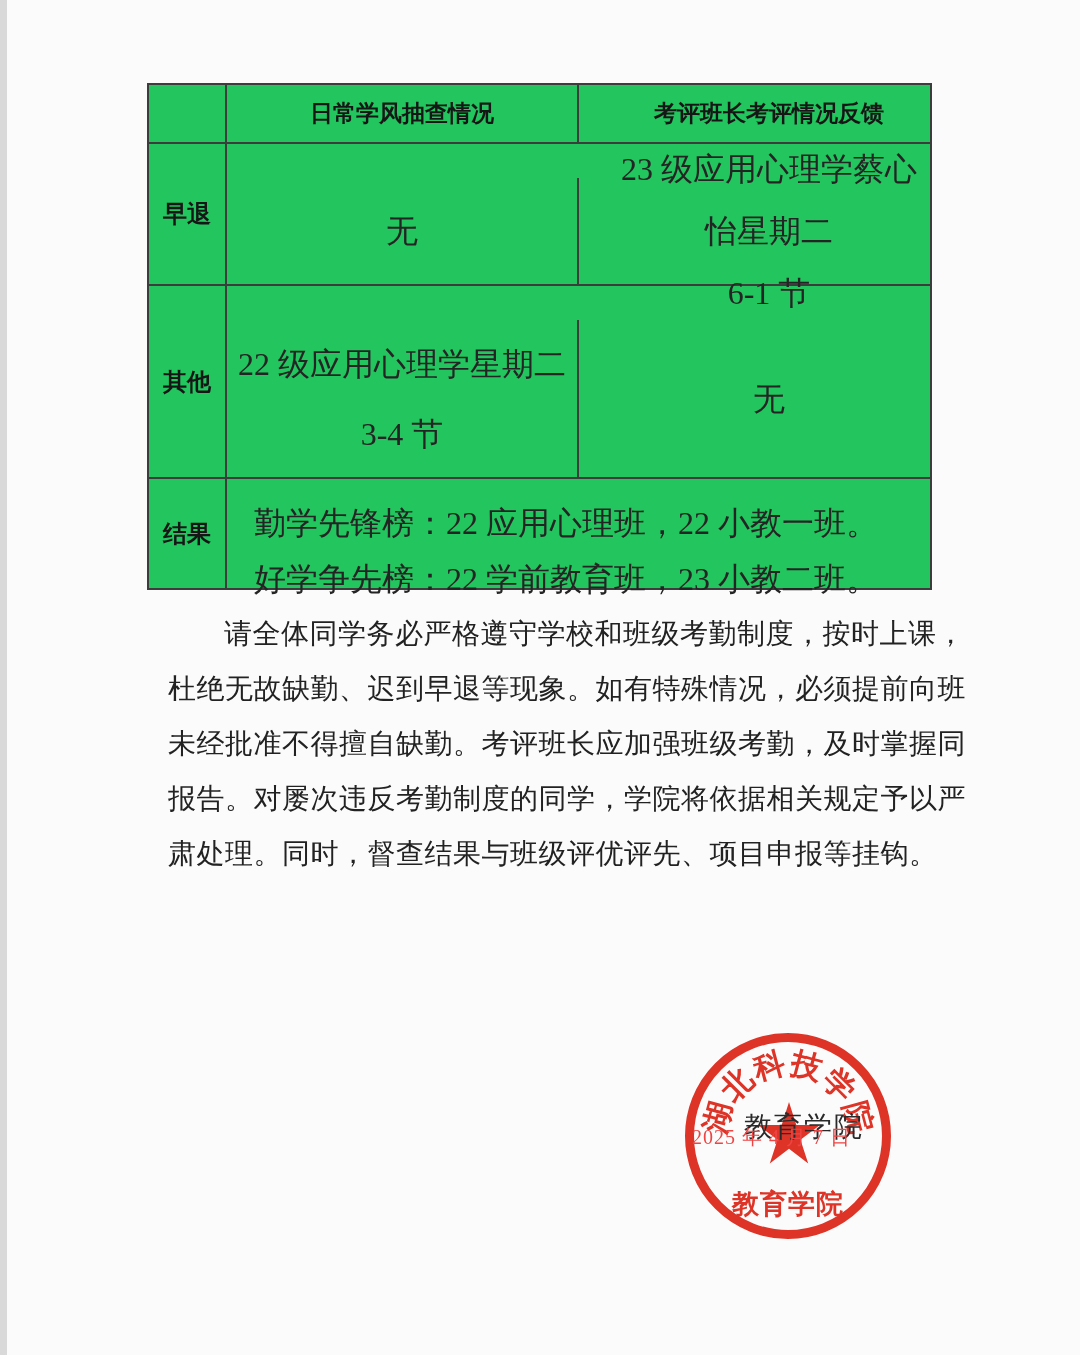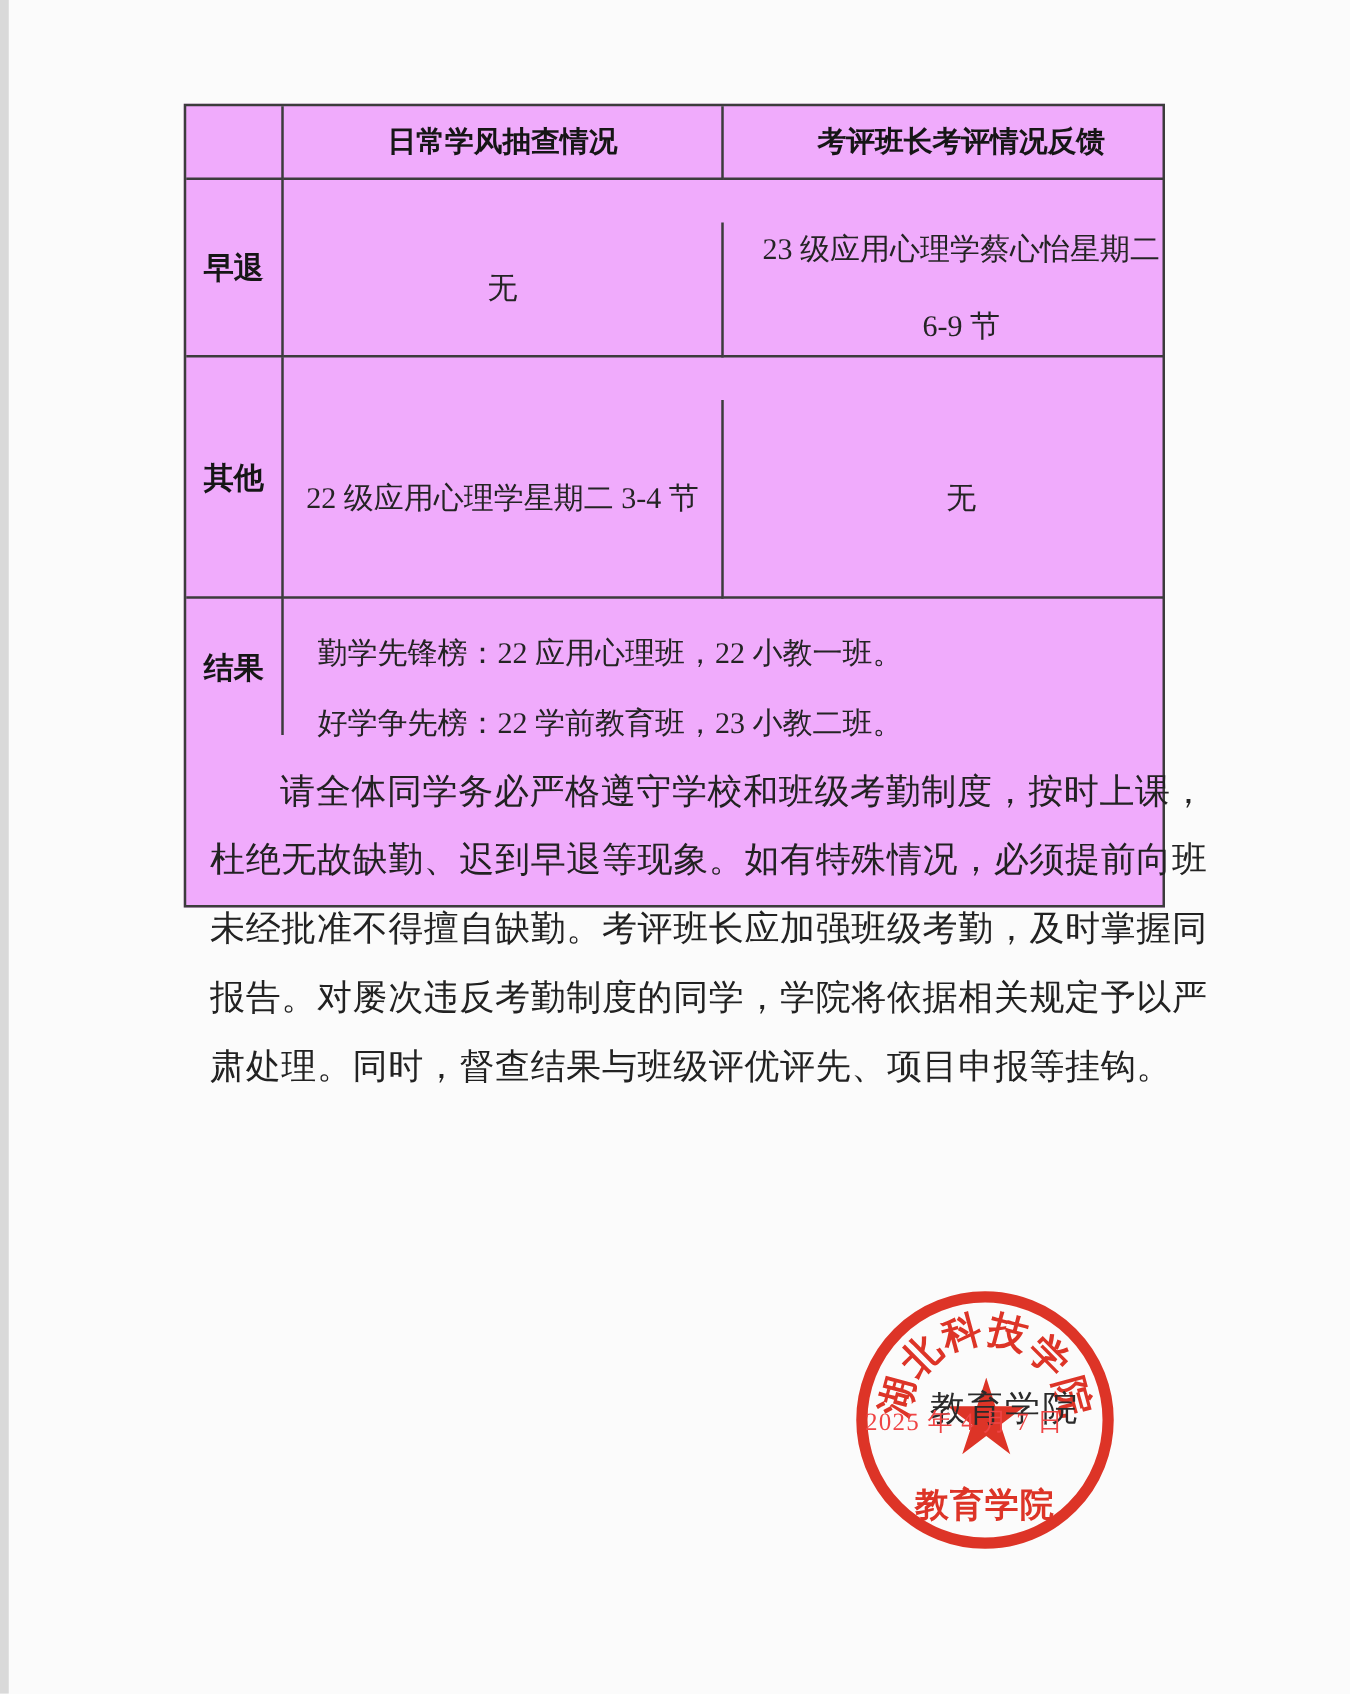--- a/index.html
+++ b/index.html
@@ -12,45 +12,45 @@
     overflow: hidden;
   }
   .edge-strip {
     position: absolute; left: 0; top: 0; width: 7px; height: 1355px;
     background: #d9d9d9;
   }
 
   
   .report-table {
     position: absolute; left: 147px; top: 83px;
-    width: 785px; height: 643px;
+    width: 785px; height: 507px;
     border: 2px solid #3c3c3c;
     display: grid;
     grid-template-columns: 78px 352px 353px;
     grid-template-rows: 59px 142px 193px 109px;
-    background: #f0abfc;
+    background: #22c55e;
   }
   .cell {
     border-right: 2px solid #3c3c3c;
     border-bottom: 2px solid #3c3c3c;
     display: flex; flex-direction: column;
     align-items: center; justify-content: center;
     text-align: center;
   }
   .cell.last-col { border-right: none; padding-left: 27px; }
   .cell.last-row { border-bottom: none; }
   .head {
     font-family: "Liberation Sans", sans-serif;
     font-weight: 700; font-size: 23px; color: #161616;
   }
   .rowlabel {
     font-family: "Liberation Sans", sans-serif;
     font-weight: 700; font-size: 24px; color: #161616;
   }
-  .content { font-size: 24px; color: #242424; margin-top: 34px; }
+  .content { font-size: 32px; color: #242424; margin-top: 34px; }
   .lh62 .line { line-height: 62px; }
   .lh70 .line { line-height: 70px; }
   .merged {
     grid-column: 2 / 4;
     align-items: flex-start;
     padding-left: 58px; text-align: left; border-radius: 13px;
   }
   .merged .line { line-height: 56px; }
 
   
@@ -110,21 +110,21 @@
   <div class="cell head"></div>
   <div class="cell head">日常学风抽查情况</div>
   <div class="cell head last-col">考评班长考评情况反馈</div>
 
   <div class="cell rowlabel">早退</div>
   <div class="cell content lh62">
     <div class="line">无</div>
   </div>
   <div class="cell content lh62 last-col">
     <div class="line">23 级应用心理学蔡心怡星期二</div>
-    <div class="line">6-9 节</div>
+    <div class="line">6-1 节</div>
   </div>
 
   <div class="cell rowlabel">其他</div>
   <div class="cell content lh70">
     <div class="line">22 级应用心理学星期二 3-4 节</div>
   </div>
   <div class="cell content lh70 last-col">
     <div class="line">无</div>
   </div>
 

